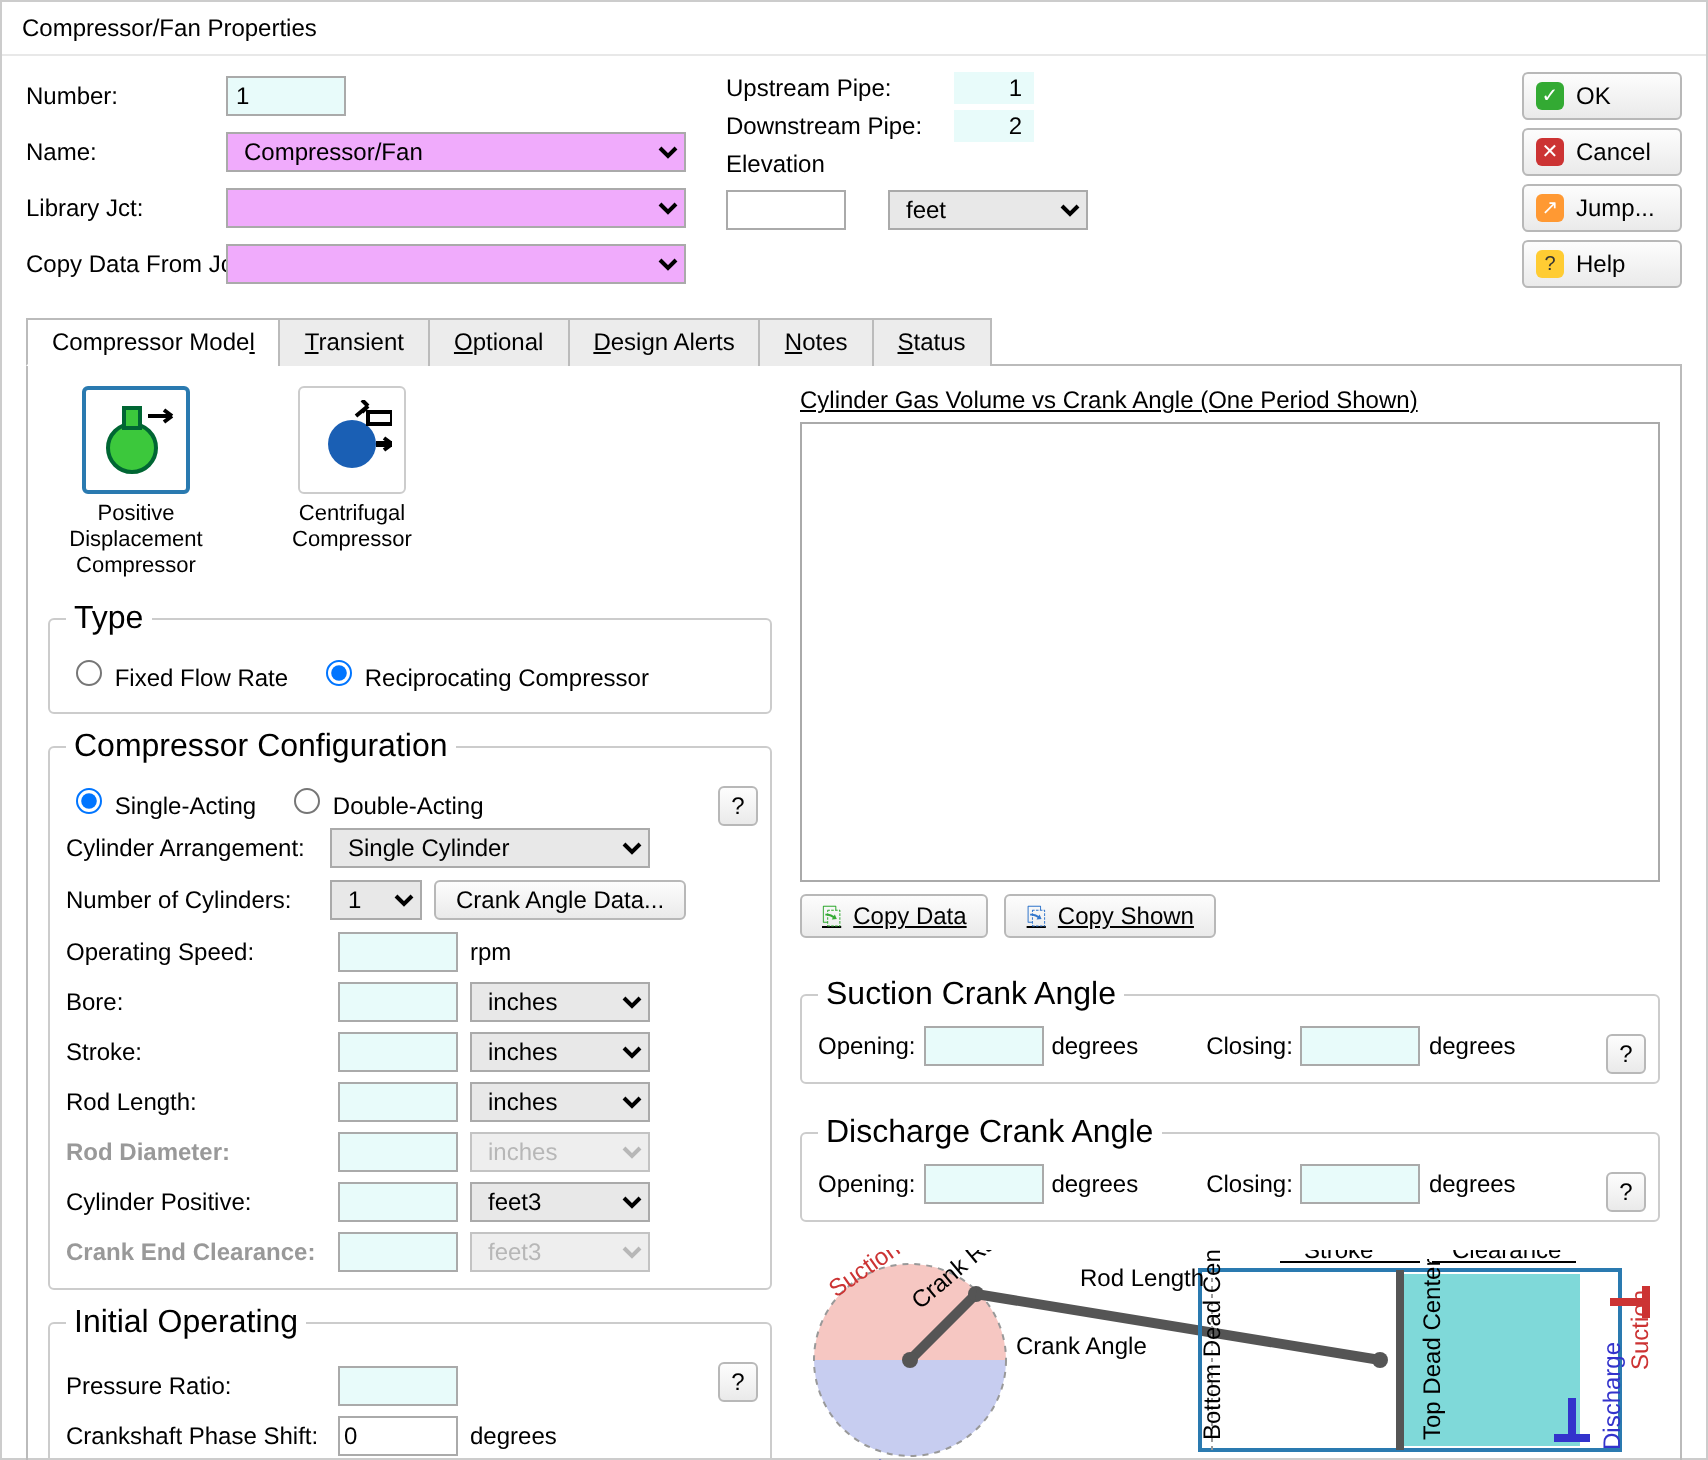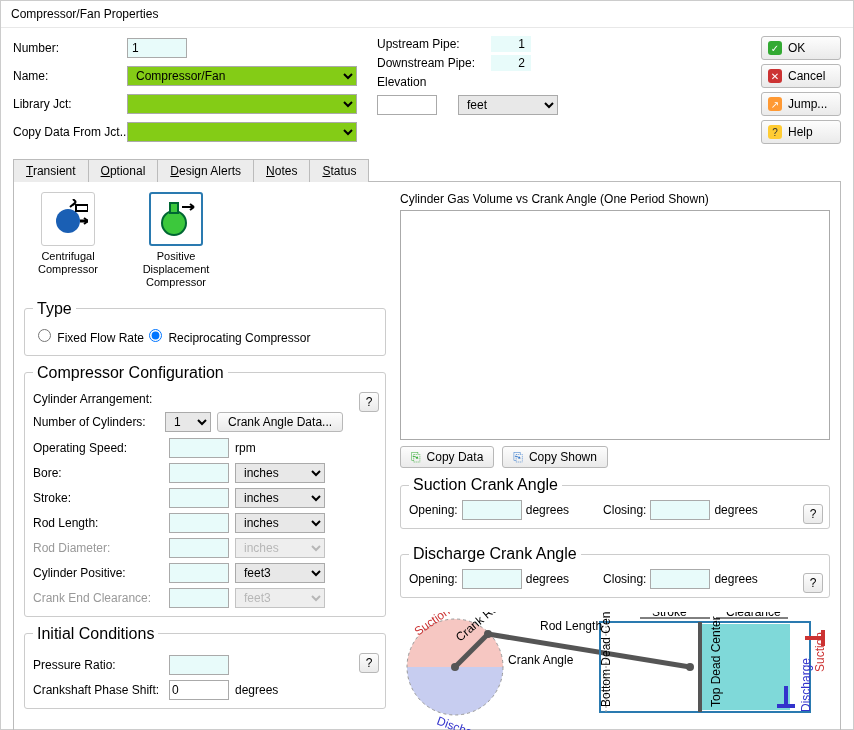--- a/index.html
+++ b/index.html
@@ -1,25 +1,25 @@
 <!DOCTYPE html>
 <html><head>
 <meta charset="utf-8">
 <style>
 * { box-sizing: border-box; font-family: 'Segoe UI', Tahoma, sans-serif; font-size: 12px; }
 body { margin: 0; padding: 0; background: #fff; }
 .window { width: 854px; height: 730px; border: 1px solid #ccc; background: #fff; display: flex; flex-direction: column; }
 .titlebar { padding: 6px 10px; font-size: 12px; border-bottom: 1px solid #e8e8e8; }
 .content { flex: 1; padding: 8px 12px; display: flex; flex-direction: column; }
 .topsection { display: flex; gap: 20px; margin-bottom: 14px; }
-.left-fields { display: grid; grid-template-columns: 100px 230px; gap: 5px 14px; align-items: center; }
+.left-fields { display: grid; grid-template-columns: 100px 230px; gap: 5px 0; align-items: center; }
 .left-fields label { text-align: left; white-space: nowrap; }
 input[type=text], select { border: 1px solid #aaa; padding: 1px 4px; height: 20px; background: #fff; }
 input[type=text].num { width: 60px; background: #e8fbfa; }
-select.combo { width: 230px; background: #84cc16; }
+select.combo { width: 230px; background: #f0abfc; }
 .pipe-grid { display: grid; grid-template-columns: 110px 40px; gap: 3px 4px; align-items: center; }
 .pipe-val { background: #e8fbfa; border: none; text-align: right; padding-right: 6px; height: 16px; line-height:16px; display:inline-block; width: 40px; }
 .elev-row { display: flex; align-items: center; gap: 21px; margin-top: 6px; }
 .elev-input { width: 60px; background: #e8fbfa; border: 1px solid #aaa; height: 20px; }
 .elev-unit { width: 100px; background: #e8e8e8; border: 1px solid #aaa; height: 20px; }
 .btncol { margin-left: auto; display: flex; flex-direction: column; gap: 4px; }
 .btn { width: 80px; height: 24px; border: 1px solid #b8b8b8; background: linear-gradient(#fdfdfd,#eaeaea); display: flex; align-items: center; gap: 6px; padding: 0 6px; cursor: pointer; border-radius: 3px; }
 .icon { width: 14px; height: 14px; display: flex; align-items: center; justify-content: center; border-radius: 3px; font-size: 10px; color: #fff; }
 .icon.ok { background: #3a3; }
 .icon.cancel { background: #c33; }
@@ -32,28 +32,28 @@
 .tabbody { flex: 1; border: 1px solid #bbb; border-top: none; padding: 10px; display: flex; gap: 14px; }
 .leftcol { width: 370px; display: flex; flex-direction: column; }
 .rightcol { flex: 1; display: flex; flex-direction: column; }
 .model-btns { display: flex; gap: 20px; margin-bottom: 10px; }
 .model-btn { width: 88px; text-align: center; cursor: pointer; }
 .model-btn .box { width: 54px; height: 54px; border: 1px solid #ccc; margin: 0 auto 4px; display: flex; align-items: center; justify-content: center; background: #fff; border-radius: 3px; }
 .model-btn.sel .box { border: 2px solid #2a7ab0; }
 .model-btn .lbl { font-size: 11px; line-height: 1.2; }
 fieldset { border: 1px solid #ccc; border-radius: 3px; padding: 6px 8px 8px; margin: 0 0 8px 0; position: relative; }
 legend { font-size: 16px; padding: 0 4px; }
-.radio-row { display: flex; align-items: flex-end; margin: 2px 0; }
+.radio-row { display: flex; gap: 14px; align-items: flex-end; margin: 2px 0; }
 .cfg-grid { display: grid; grid-template-columns: 130px 60px 90px; gap: 5px 6px; align-items: center; margin-top: 6px; }
-.cfg-grid label.dis { color: #999; }
+.cfg-grid label.dis { color: #999; font-weight: bold; }
 .cfg-grid input.dis, .cfg-grid select.dis { background: #e8e8e8; color: #999; }
 .cfg-grid input.fld { width: 60px; background: #e8fbfa; border: 1px solid #aaa; height: 20px; }
 .cfg-grid select.unit { width: 90px; background: #e8e8e8; border: 1px solid #aaa; height: 20px; }
 .helpbtn { width: 20px; height: 20px; border: 1px solid #b8b8b8; background: linear-gradient(#fdfdfd,#eaeaea); text-align: center; line-height: 18px; cursor: pointer; position: absolute; right: 6px; top: 10px; border-radius: 3px; }
-.plotbox { flex: 1; min-height: 230px; }
+.plotbox { flex: 1; min-height: 230px; text-decoration: underline; }
 .plotarea { border: 1px solid #aaa; background: #fff; width: 100%; height: 230px; margin-top: 4px; }
 .plotbtns { display: flex; gap: 8px; margin-top: 6px; }
 .plotbtn { padding: 3px 10px; border: 1px solid #b8b8b8; background: linear-gradient(#fdfdfd,#eaeaea); cursor: pointer; display: flex; gap: 6px; align-items: center; border-radius: 3px; }
 .anglefs { margin-top: 8px; }
 .angle-row { display: flex; gap: 4px; align-items: center; }
 .angle-row input { width: 60px; background: #e8fbfa; border: 1px solid #aaa; height: 20px; }
 .diagram { margin-top: 6px; height: 120px; position: relative; }
 .cyl-arrange { display: flex; gap: 6px; align-items: center; margin-top: 4px; }
 .cyl-arrange select { width: 160px; background: #e8e8e8; }
 .numcyl-row { display: flex; gap: 6px; align-items: center; margin-top: 6px; }
@@ -104,67 +104,73 @@
             <span>Jump...</span>
           </div>
         <div class="btn">
             <span class="icon help" style="color:#333;">?</span>
             <span>Help</span>
           </div>
       </div>
     </div>
 
     <div class="tabs">
+      <div class="tab active"><span>Compressor Mode<u>l</u></span></div>
       <div class="tab"><span><u>T</u>ransient</span></div>
       <div class="tab"><span><u>O</u>ptional</span></div>
       <div class="tab"><span><u>D</u>esign Alerts</span></div>
       <div class="tab"><span><u>N</u>otes</span></div>
       <div class="tab"><span><u>S</u>tatus</span></div>
     </div>
 
     <div class="tabbody">
       <div class="leftcol">
         <div class="model-btns">
+          <div class="model-btn sel">
+            <div class="box">
+                <svg width="40" height="40">
+                  <circle cx="18" cy="24" r="12" fill="#3cc83c" stroke="#063" stroke-width="2"></circle>
+                  <rect x="14" y="4" width="8" height="10" fill="#3cc83c" stroke="#063" stroke-width="2"></rect>
+                  <path d="M26 8 L38 8" stroke="#000" stroke-width="2"></path>
+                  <path d="M38 8 L34 5 M38 8 L34 11" stroke="#000" stroke-width="2"></path>
+                </svg>
+              </div>
+            <div class="lbl">Positive Displacement Compressor</div>
+          </div>
           <div class="model-btn">
             <div class="box">
                 <svg width="40" height="40">
                   <circle cx="20" cy="22" r="12" fill="#1a5fb4"></circle>
                   <path d="M28 12 L40 12 L40 6 L28 6 Z M22 8 L28 3 M28 3 L25 0 M28 3 L25 6" stroke="#000" fill="none" stroke-width="2"></path>
                   <path d="M32 22 L40 22" stroke="#000" stroke-width="3"></path>
                   <path d="M40 22 L36 19 M40 22 L36 25" stroke="#000" stroke-width="2"></path>
                 </svg>
               </div>
             <div class="lbl">Centrifugal Compressor</div>
           </div>
-          <div class="model-btn sel">
-            <div class="box">
-                <svg width="40" height="40">
-                  <circle cx="18" cy="24" r="12" fill="#3cc83c" stroke="#063" stroke-width="2"></circle>
-                  <rect x="14" y="4" width="8" height="10" fill="#3cc83c" stroke="#063" stroke-width="2"></rect>
-                  <path d="M26 8 L38 8" stroke="#000" stroke-width="2"></path>
-                  <path d="M38 8 L34 5 M38 8 L34 11" stroke="#000" stroke-width="2"></path>
-                </svg>
-              </div>
-            <div class="lbl">Positive Displacement Compressor</div>
-          </div>
         </div>
 
         <fieldset>
           <legend>Type</legend>
           <div class="radio-row">
             <label><input type="radio" name="type" style=""> <span>Fixed Flow Rate</span></label>
             <label><input type="radio" name="type" checked="" style=""> <span>Reciprocating Compressor</span></label>
           </div>
         </fieldset>
 
         <fieldset style="position:relative;">
           <legend>Compressor Configuration</legend>
           <div class="helpbtn">?</div>
+          <div class="radio-row">
+            <label><input type="radio" name="acting" checked="" style=""> <span>Single-Acting</span></label>
+            <label><input type="radio" name="acting" style=""> <span>Double-Acting</span></label>
+          </div>
           <div class="cyl-arrange">
             <span style="width:126px;">Cylinder Arrangement:</span>
+            <select><option>Single Cylinder</option></select>
           </div>
           <div class="numcyl-row">
             <span style="width:126px;">Number of Cylinders:</span>
             <select><option>1</option></select>
             <button class="crank-btn">Crank Angle Data...</button>
           </div>
           <div class="cfg-grid">
             <label>Operating Speed:</label>
             <input class="fld" style="">
             <span>rpm</span>
@@ -189,21 +195,21 @@
             <input class="fld" style="">
             <select class="unit"><option>feet3</option></select>
 
             <label class="dis">Crank End Clearance:</label>
             <input class="fld dis" disabled="" style="">
             <select class="unit dis" disabled=""><option>feet3</option></select>
           </div>
         </fieldset>
 
         <fieldset style="position:relative;">
-          <legend>Initial Conditions</legend>
+          <legend>Initial Operating</legend>
           <div class="helpbtn">?</div>
           <div class="cfg-grid" style="grid-template-columns:130px 60px 90px;">
             <label>Pressure Ratio:</label>
             <input class="fld" style="">
             <span></span>
             <label>Crankshaft Phase Shift:</label>
             <input class="fld" style="background: rgb(255, 255, 255);" value="0">
             <span>degrees</span>
           </div>
         </fieldset>

